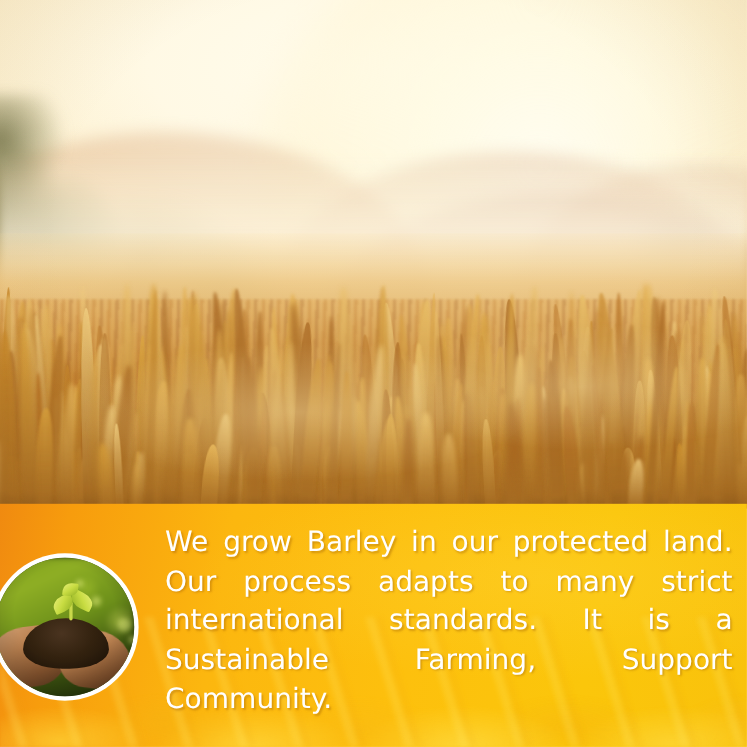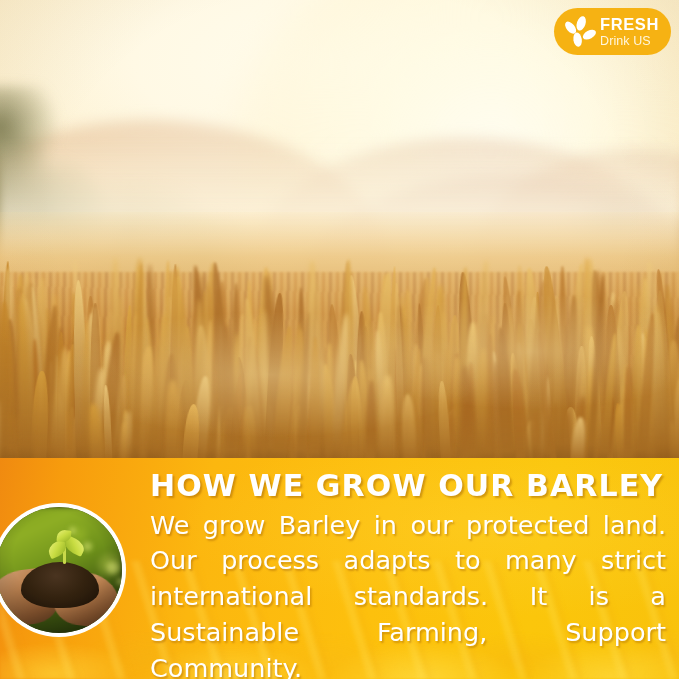--- a/index.html
+++ b/index.html
@@ -800,34 +800,20 @@
         <span class="stalk" style="left: 153.4px; width: 12px; height: 154.7px; background: linear-gradient(rgb(217, 161, 60) 0%, rgba(168, 110, 36, 0.92) 88%, rgba(140, 88, 26, 0.95) 100%); transform: rotate(4.15deg); opacity: 0.76; filter: blur(2.22px);"></span>
         <span class="stalk" style="left: 548.1px; width: 14.6px; height: 202.3px; background: linear-gradient(rgb(201, 138, 44) 0%, rgba(168, 110, 36, 0.92) 88%, rgba(140, 88, 26, 0.95) 100%); transform: rotate(-5.1deg); opacity: 0.72; filter: blur(0.74px);"></span>
         <span class="stalk" style="left: 459.5px; width: 10.3px; height: 68.1px; background: linear-gradient(rgb(168, 102, 31) 0%, rgba(168, 110, 36, 0.92) 88%, rgba(140, 88, 26, 0.95) 100%); transform: rotate(5.02deg); opacity: 0.82; filter: blur(2.22px);"></span>
         <span class="stalk" style="left: 642.3px; width: 9.6px; height: 154.6px; background: linear-gradient(rgb(184, 116, 38) 0%, rgba(168, 110, 36, 0.92) 88%, rgba(140, 88, 26, 0.95) 100%); transform: rotate(3.96deg); opacity: 0.72; filter: blur(0.96px);"></span>
       </div>
     <div class="headshine"></div>
     <div class="photo-warm"></div>
     <div class="photo-vig"></div>
   </div>
 
-  <div class="logo">
-    <span class="logo-mark">
-      <svg width="40" height="40" viewBox="0 0 40 40" aria-hidden="true">
-        <ellipse cx="22.2" cy="11.4" rx="4.3" ry="7.4" fill="#ffffff" transform="rotate(18 22.2 11.4)"></ellipse>
-        <ellipse cx="11.6" cy="15.6" rx="4.1" ry="7.1" fill="#ffffff" transform="rotate(-40 11.6 15.6)"></ellipse>
-        <ellipse cx="30.4" cy="22.6" rx="4.1" ry="7.1" fill="#ffffff" transform="rotate(62 30.4 22.6)"></ellipse>
-        <ellipse cx="18.6" cy="27.6" rx="4.2" ry="7.2" fill="#ffffff" transform="rotate(-8 18.6 27.6)"></ellipse>
-      </svg>
-    </span>
-    <span class="logo-text">
-      <span class="logo-fresh">FRESH</span>
-      <span class="logo-drink">Drink US</span>
-    </span>
-  </div>
 
   <div class="panel">
     <div class="panel-sheen"></div>
     <div class="petals"></div>
     <div class="petal-strokes"></div>
   </div>
 
   <div class="circle-wrap">
     <div class="circle-photo">
       <div class="cp-bg"></div>
@@ -847,17 +833,16 @@
         <div class="cp-stem"></div>
         <div class="cp-leaf a"></div>
         <div class="cp-leaf b"></div>
         <div class="cp-leaf c"></div>
       </div>
       <div class="cp-shade"></div>
     </div>
   </div>
 
   <div class="text-col">
-    <h2 class="headline">HOW WE GROW OUR BARLEY</h2>
     <p class="body-copy">We grow Barley in our protected land. Our process adapts to many strict international standards. It is a Sustainable Farming, Support Community.</p>
   </div>
 
 </div>
 
 </body></html>

